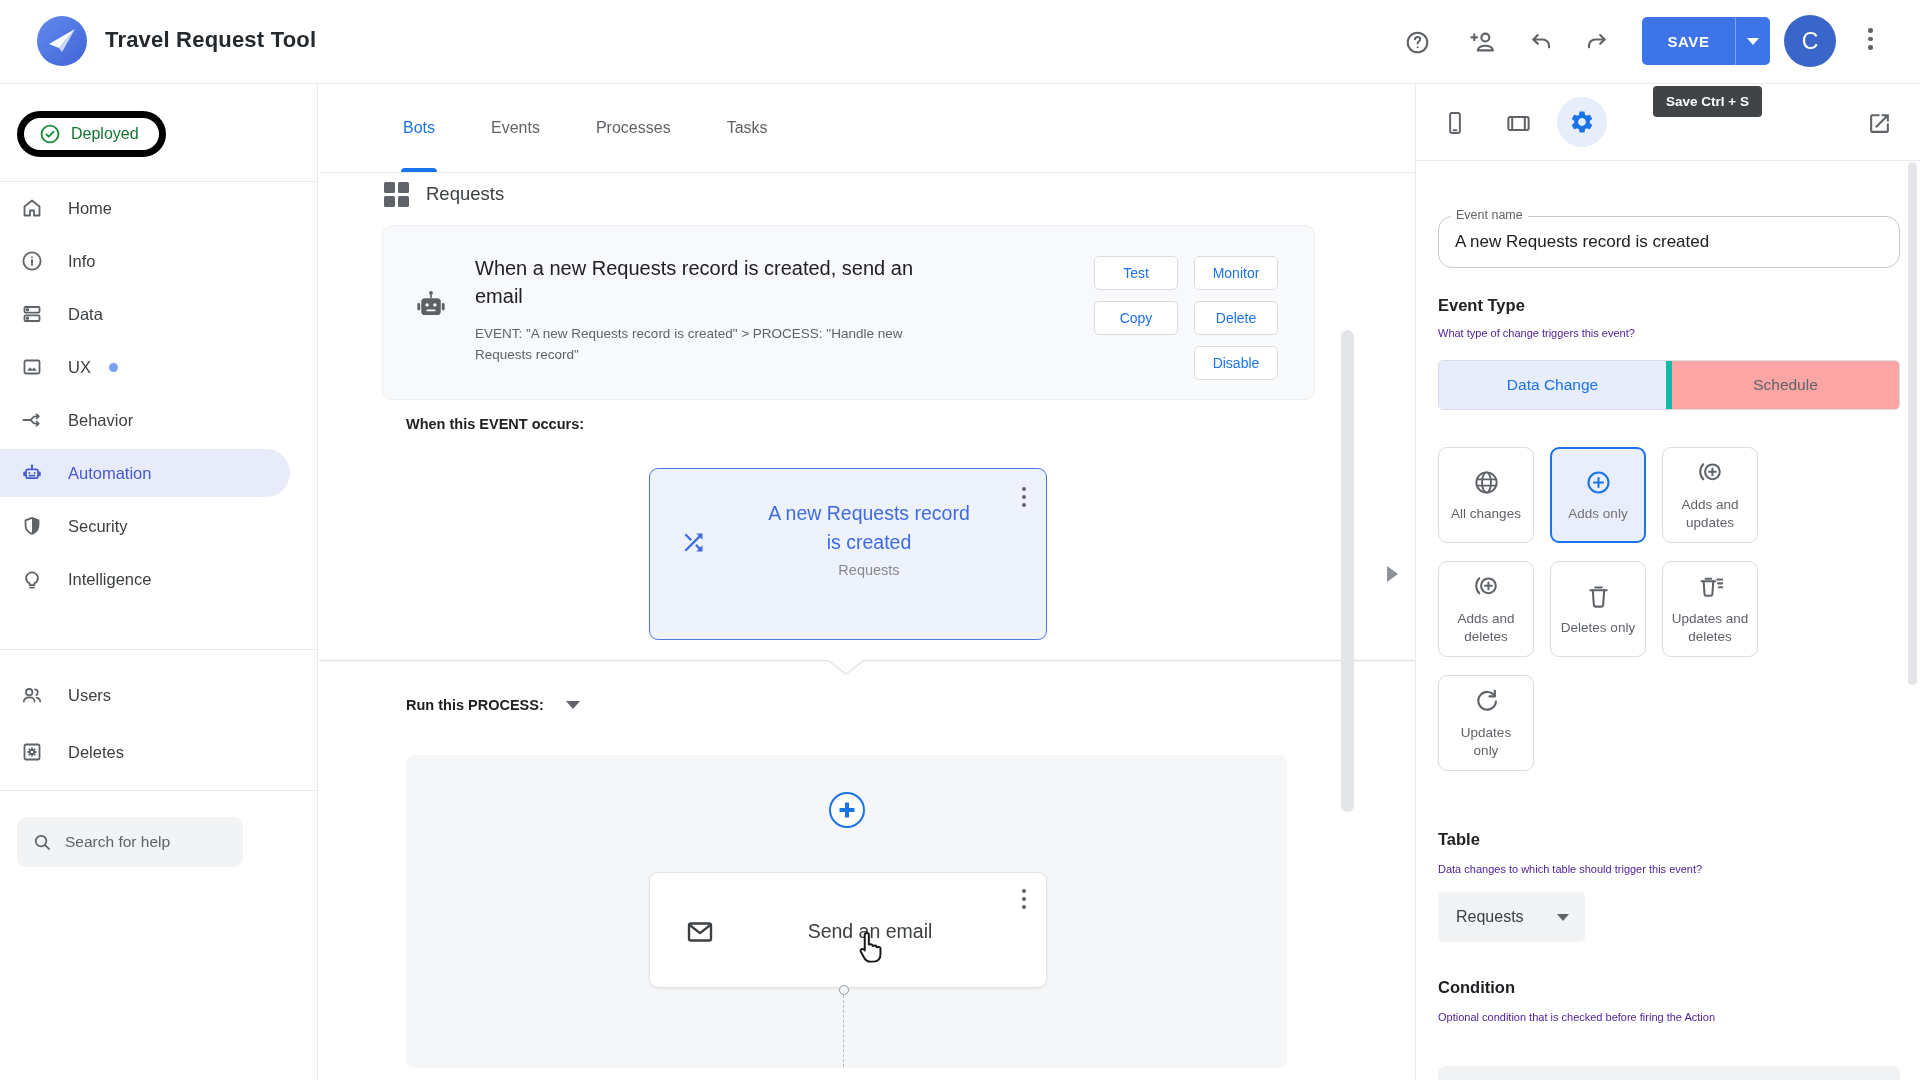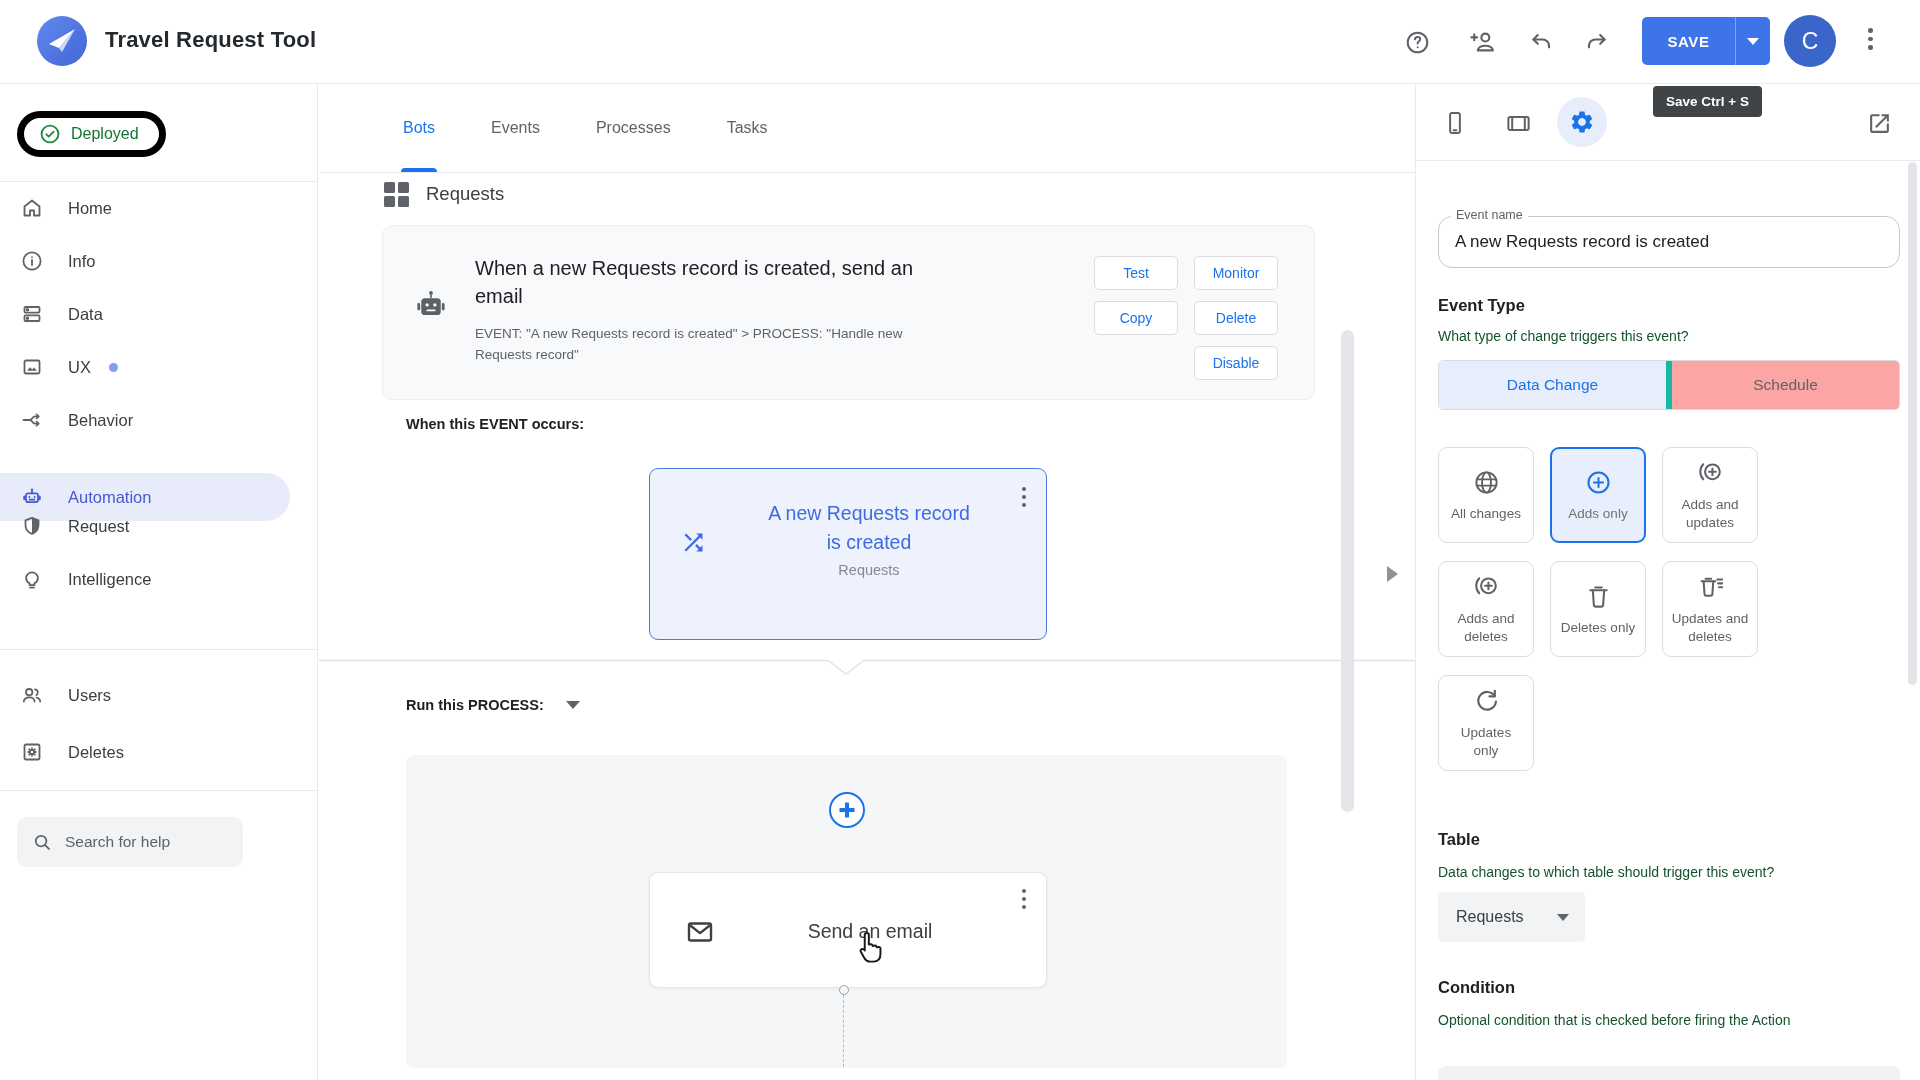--- a/index.html
+++ b/index.html
@@ -30,21 +30,21 @@
 
   
   .sidebar { position:absolute; left:0; top:84px; width:318px; height:996px; background:#fff; border-right:1px solid #e8eaed; }
   .deployed { position:absolute; left:17px; top:27px; height:46px; padding:0 20px 0 14px; border:7px solid #000000;
     border-radius:23px; display:flex; align-items:center; gap:9px; background:#fff; cursor:pointer; }
   .deployed span { color:#137333; font-size:16px; font-weight:500; }
   .sdiv { position:absolute; left:0; width:318px; height:1px; background:#e8eaed; }
   .nav-item { position:absolute; left:0; width:290px; height:48px; display:flex; align-items:center; gap:24px;
     padding-left:20px; cursor:pointer; border-radius:0 24px 24px 0; }
   .nav-item span { font-size:16.5px; color:#3c4043; }
-  .nav-item.active { background:#e7ebfa;margin-top:24px; }
+  .nav-item.active { background:#e7ebfa; }
   .nav-item.active span { color:#4759d2; font-weight:500; }
   .uxdot { width:9px; height:9px; border-radius:50%; background:#7b9ff2; margin-left:-6px; }
   .search-help { position:absolute; left:17px; top:733px; width:226px; height:50px; background:#f1f3f4;
     border:none; border-radius:9px; display:flex; align-items:center; gap:12px; padding:6px 14px; }
   .search-help input { border:none; outline:none; background:transparent; font-size:15.5px; color:#3c4043;
     font-family:"Liberation Sans",sans-serif; width:160px; }
   .search-help input::placeholder { color:#5f6368; }
 
   
   .main { position:absolute; left:319px; top:84px; width:1096px; height:996px; background:#fff; }
@@ -115,21 +115,21 @@
     display:flex; align-items:center; justify-content:center; cursor:pointer; }
   .riconrow { position:absolute; left:0; top:0; width:505px; height:76px; }
   .rdiv { position:absolute; left:0; top:76px; width:505px; height:1px; background:#e8eaed; }
 
   .field { position:absolute; left:22px; top:132px; width:462px; height:52px; border:1px solid #c6cacd; border-radius:14px; }
   .field .flabel { position:absolute; left:12px; top:-9px; background:#fff; padding:0 5px; font-size:12.5px; color:#5f6368; }
   .field input { width:100%; height:100%; border:none; outline:none; background:transparent; padding:0 16px;
     font-size:17px; color:#202124; font-family:"Liberation Sans",sans-serif; }
 
   .rp-h { position:absolute; left:22px; font-size:16.5px; font-weight:700; color:#202124; }
-  .rp-q { position:absolute; left:22px; font-size:14px; color:#14532d; line-height:1.8; }
+  .rp-q { position:absolute; left:22px; font-size:11px; color:#4c1d95; line-height:1.8; }
 
   .toggle { position:absolute; left:22px; top:276px; width:462px; height:50px; display:flex;
     border:1px solid #dadce0; border-radius:5px; overflow:hidden; }
   .tg { flex:1; display:flex; align-items:center; justify-content:center; font-size:15.5px; cursor:pointer; }
   .tg.on { background:#e7edfa; color:#1a73e8; font-weight:500; }
   .tg.off { background:#fca5a5; color:#5f6368; border-left:6px solid #14b8a6; }
 
   .tile { position:absolute; width:96px; height:96px; border:1px solid #dadce0; border-radius:9px; background:#fff;
     display:flex; flex-direction:column; align-items:center; justify-content:center; gap:8px; cursor:pointer; }
   .tile .tl { font-size:13.5px; color:#5f6368; text-align:center; line-height:1.3; width:78px; }
@@ -264,21 +264,21 @@
           <circle cx="14.6" cy="12" r="0.95" fill="#4759d2" stroke="none"></circle>
         <path d="M9.5 14.7h5"></path>
       </svg>
       <span>Automation</span>
     </div>
     <div class="nav-item" style="top:418px">
       <svg width="24" height="24" viewBox="0 0 24 24" fill="none" stroke="#5f6368" stroke-width="1.8" stroke-linejoin="round">
         <path d="M12 3.8 18.5 6.3V11c0 4.2-2.6 7.3-6.5 8.9-3.9-1.6-6.5-4.7-6.5-8.9V6.3Z"></path>
         <path d="M12 3.8 18.5 6.3V11c0 4.2-2.6 7.3-6.5 8.9Z" fill="#5f6368" stroke="none"></path>
       </svg>
-      <span>Request</span>
+      <span>Security</span>
     </div>
     <div class="nav-item" style="top:471px">
       <svg width="24" height="24" viewBox="0 0 24 24" fill="none" stroke="#5f6368" stroke-width="1.8" stroke-linecap="round" stroke-linejoin="round">
         <path d="M9.6 16.4c-2-1-3.5-3-3.5-5.3C6.1 7.9 8.7 5.4 12 5.4s5.9 2.5 5.9 5.7c0 2.3-1.5 4.3-3.5 5.3v1.7H9.6Z"></path>
         <path d="M10 20.6h4"></path>
       </svg>
       <span>Intelligence</span>
     </div>
 
     <div class="sdiv" style="top:565px"></div>

